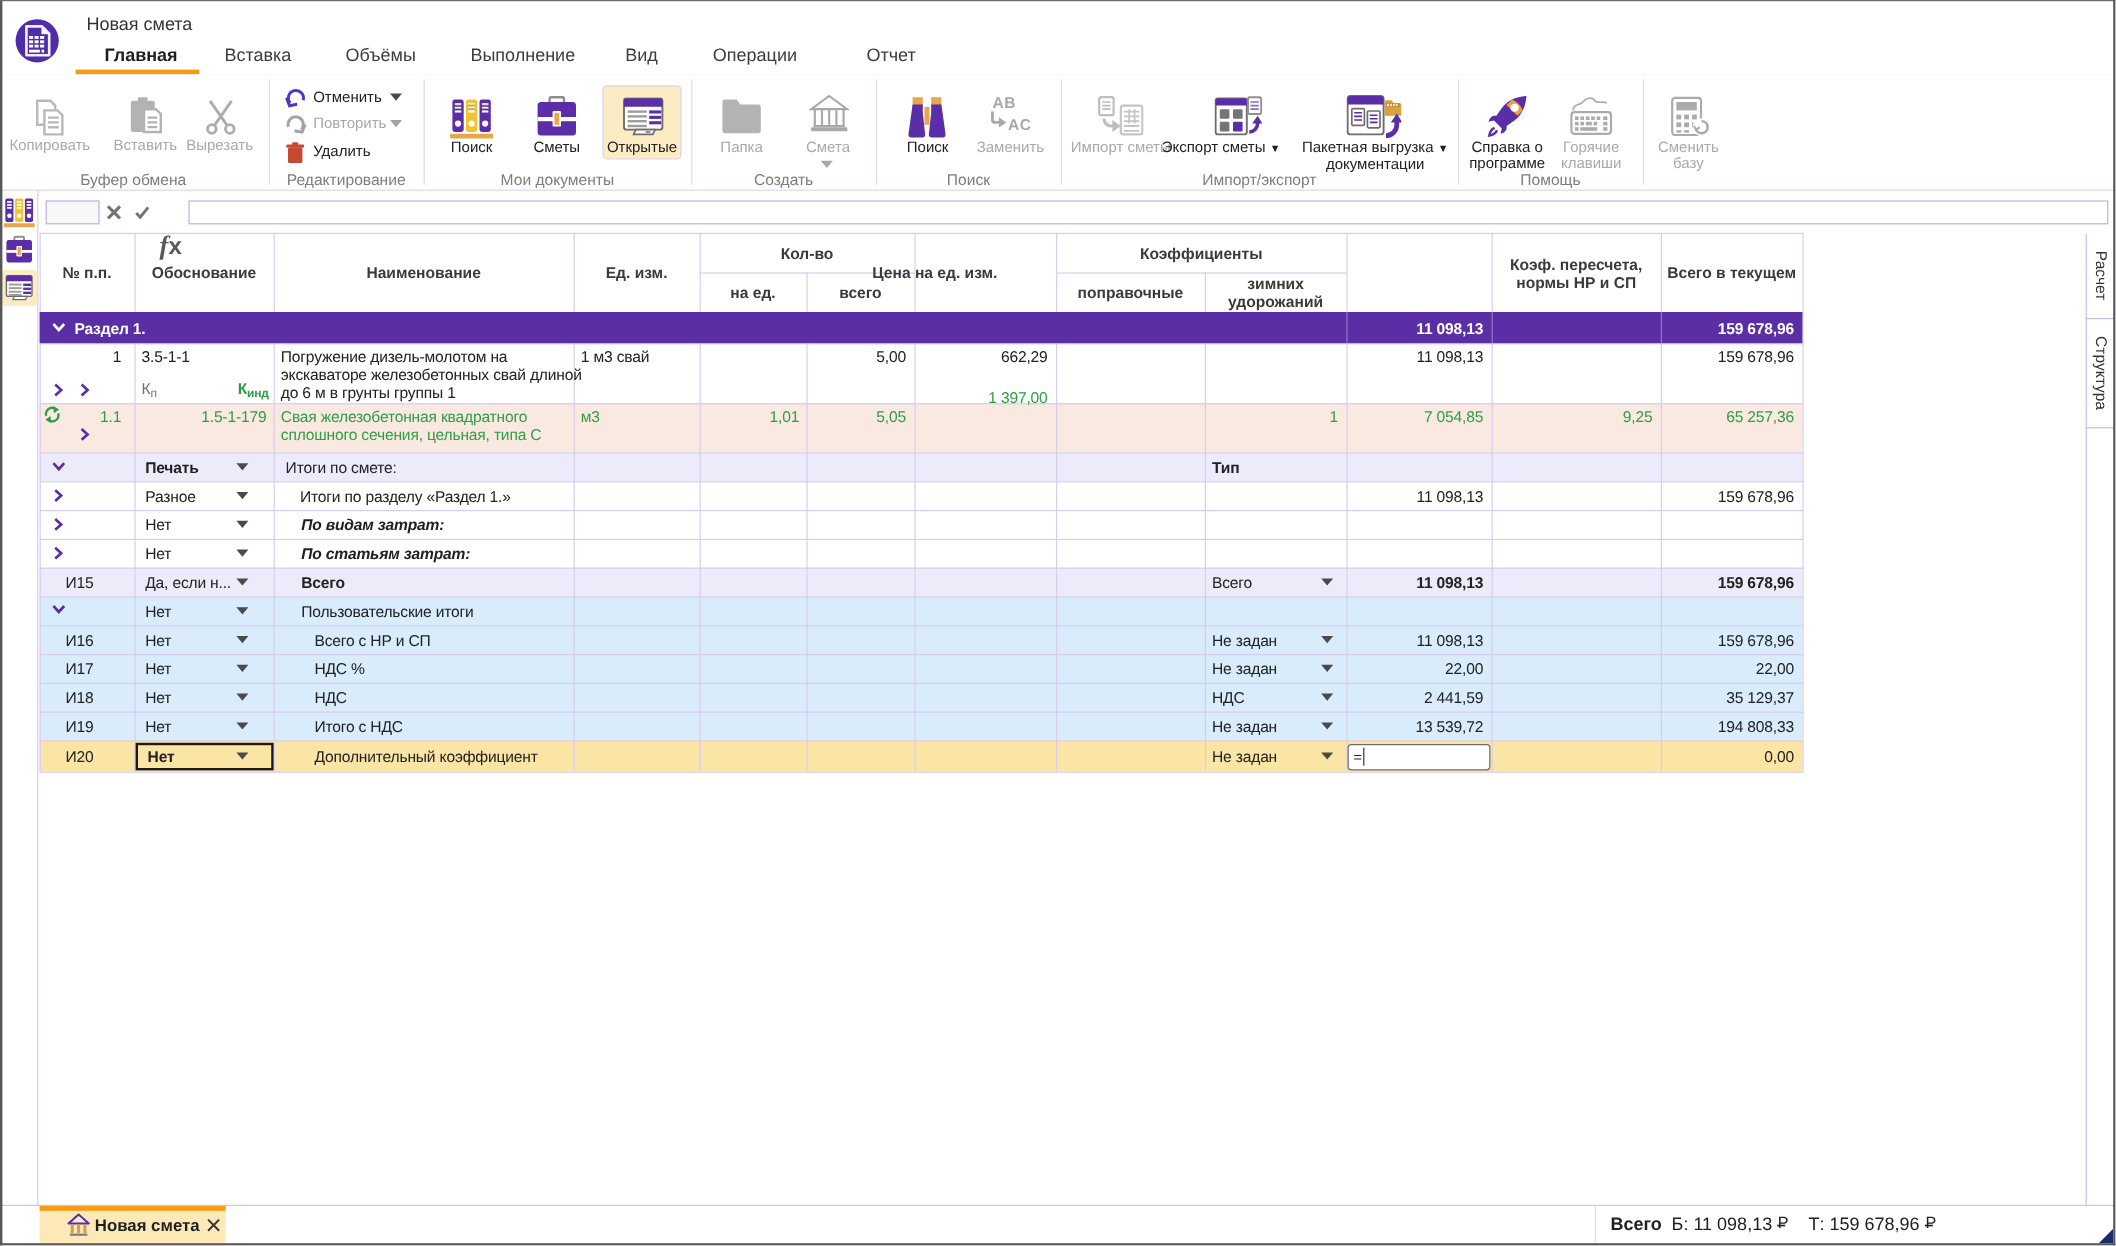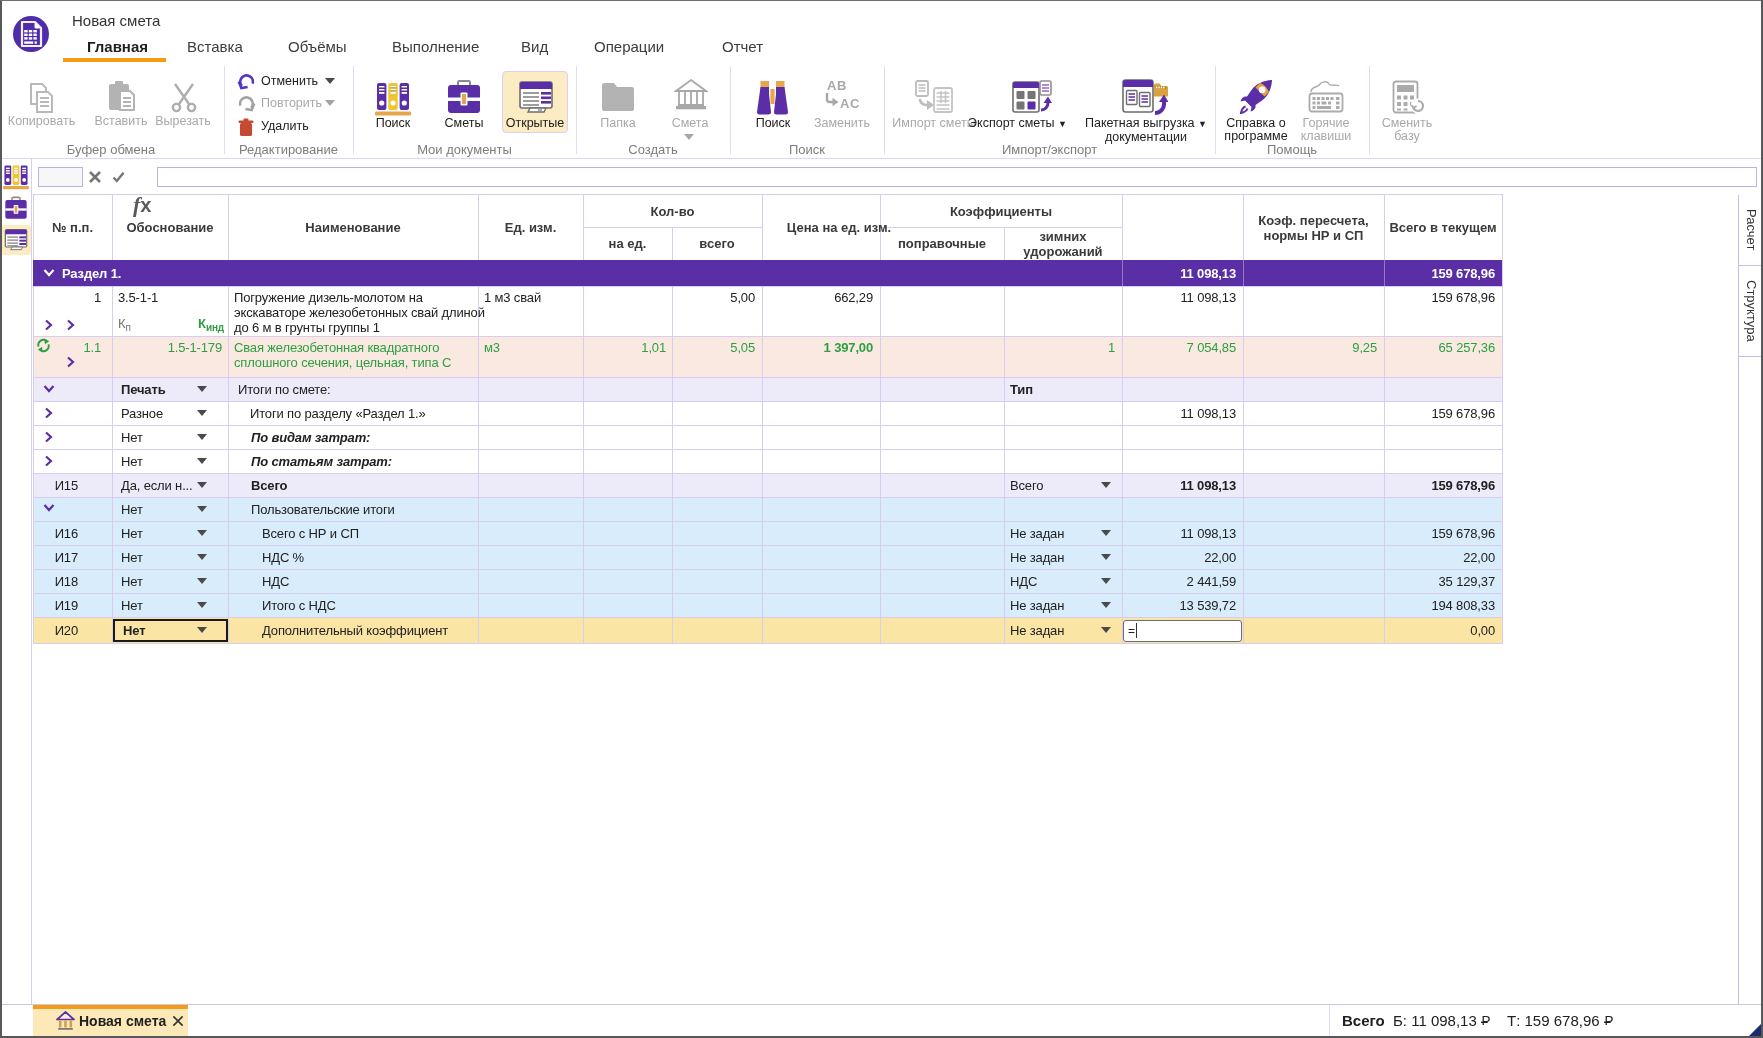--- a/index.html
+++ b/index.html
@@ -421,21 +421,21 @@
   <div class="vline" style="left:1384px;top:194px;height:449px;"></div>
   <div class="vline" style="left:1502px;top:194px;height:449px;"></div>
 
   <div class="hdr" style="left:33px;top:195px;width:79px;height:65px;">№ п.п.</div>
   <div class="hdr" style="left:228px;top:195px;width:250px;height:65px;">Наименование</div>
   <div class="hdr" style="left:112px;top:195px;width:116px;height:65px;">Обоснование</div>
   <div class="hdr" style="left:478px;top:195px;width:105px;height:65px;">Ед. изм.</div>
   <div class="hdr" style="left:583px;top:195px;width:179px;height:32px;">Кол-во</div>
   <div class="hdr" style="left:583px;top:227px;width:89px;height:33px;">на ед.</div>
   <div class="hdr" style="left:672px;top:227px;width:90px;height:33px;">всего</div>
-  <div class="hdr" style="left:780px;top:195px;width:118px;height:65px;">Цена на ед. изм.</div>
+  <div class="hdr" style="left:720px;top:195px;width:118px;height:65px;">Цена на ед. изм.</div>
   <div class="hdr" style="left:880px;top:195px;width:242px;height:32px;">Коэффициенты</div>
   <div class="hdr" style="left:880px;top:227px;width:124px;height:33px;">поправочные</div>
   <div class="hdr" style="left:1004px;top:227px;width:118px;height:33px;">зимних<br>удорожаний</div>
   <div class="hdr" style="left:1384px;top:195px;width:118px;height:65px;">Всего в текущем</div>
   <div class="hdr" style="left:1243px;top:195px;width:141px;height:65px;">Коэф. пересчета,<br>нормы НР и СП</div>
 
   <div class="abs" style="left:33px;top:260px;width:1469px;height:26px;background:#5a2ea4;"></div>
   <div class="abs" style="left:1122px;top:260px;width:1px;height:26px;background:rgba(255,255,255,0.35);"></div>
   <div class="abs" style="left:1243px;top:260px;width:1px;height:26px;background:rgba(255,255,255,0.35);"></div>
   <div class="abs" style="left:1384px;top:260px;width:1px;height:26px;background:rgba(255,255,255,0.35);"></div>
@@ -471,21 +471,21 @@
   </svg>
   <div class="cell r green" style="left:33px;top:340px;width:68px;">1.1</div>
   <svg class="chev" style="left:66px;top:356px;" width="9" height="12" viewBox="0 0 9 12">
       <path d="M2 1.5 L7 6 L2 10.5" stroke="#5b2da6" stroke-width="2.2" fill="none"></path>
     </svg>
   <div class="cell r green" style="left:112px;top:340px;width:110px;">1.5-1-179</div>
   <div class="cell green" style="left:234px;top:340px;">Свая железобетонная квадратного<br>сплошного сечения, цельная, типа С</div>
   <div class="cell green" style="left:484px;top:340px;">м3</div>
   <div class="cell r green" style="left:583px;top:340px;width:83px;">1,01</div>
   <div class="cell r green" style="left:672px;top:340px;width:83px;">5,05</div>
-  <div class="cell r green" style="left:762px;top:340px;width:111px;font-weight:bold;">1 397,00</div>
+  <div class="cell r green" style="left:762px;top:324px;width:111px;">1 397,00</div>
   <div class="cell r green" style="left:1004px;top:340px;width:111px;">1</div>
   <div class="cell r green" style="left:1122px;top:340px;width:114px;">7 054,85</div>
   <div class="cell r green" style="left:1243px;top:340px;width:134px;">9,25</div>
   <div class="cell r green" style="left:1384px;top:340px;width:111px;">65 257,36</div>
 
   <svg class="chev" style="left:43px;top:384px;" width="12" height="9" viewBox="0 0 12 9">
       <path d="M1.5 2 L6 7 L10.5 2" stroke="#5b2da6" stroke-width="2.2" fill="none"></path>
     </svg>
   <div class="cell b" style="left:121px;top:382px;">Печать</div>
   <div class="ddarrow" style="left:197px;top:386px;"></div>

